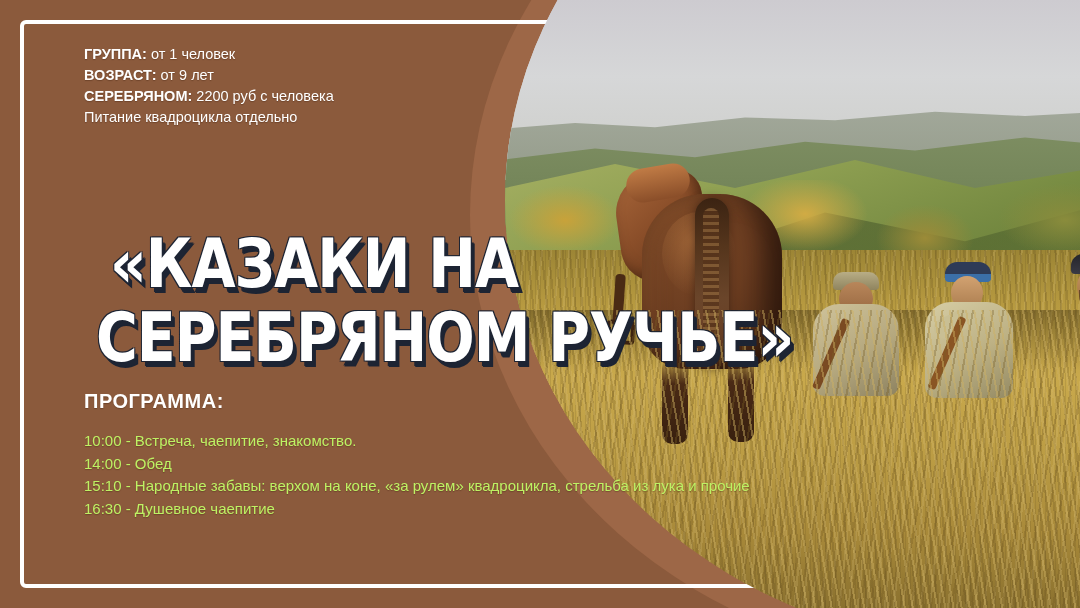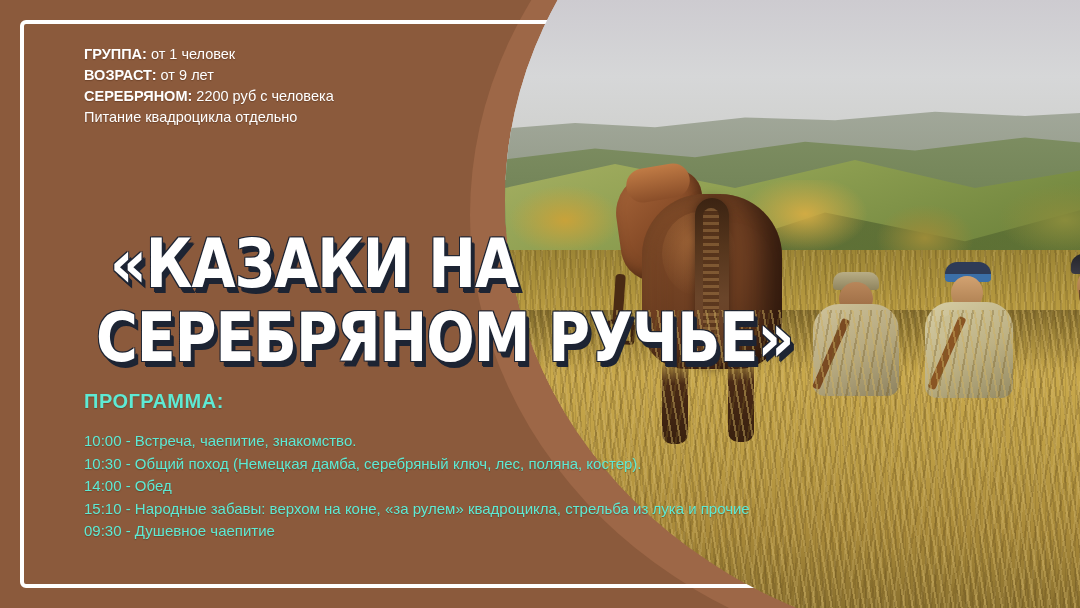--- a/index.html
+++ b/index.html
@@ -244,26 +244,26 @@
        1px 1px 0 #1d2433,
       -1px  1px 0 #1d2433,
        1px -1px 0 #1d2433,
       -1px -1px 0 #1d2433;
   }
   .title-line.l1{margin-left:14px;}
   .title-line.l2{margin-top:14px;}
 
   .program-heading{
     position:absolute;left:84px;top:390px;z-index:8;
-    color:#5eead4;font-size:20px;font-weight:700;letter-spacing:.5px;
+    color:#ffffff;font-size:20px;font-weight:700;letter-spacing:.5px;
     text-shadow:0 1px 1px rgba(60,30,12,.35);
   }
   .program{
     position:absolute;left:84px;top:430px;width:760px;z-index:8;
-    color:#5eead4;font-size:15px;line-height:22.5px;
+    color:#bef264;font-size:15px;line-height:22.5px;
     text-shadow:0 1px 1px rgba(60,30,12,.35);
   }
   .program li{list-style:none;margin:0;padding:0;}
   .program ul{margin:0;padding:0;}
 </style>
 </head>
 <body>
 
 <div class="poster">
 
@@ -398,20 +398,19 @@
 
   <div class="title">
     <div class="title-line l1">«КАЗАКИ НА</div>
     <div class="title-line l2">СЕРЕБРЯНОМ РУЧЬЕ»</div>
   </div>
 
   <div class="program-heading">ПРОГРАММА:</div>
   <div class="program">
     <ul>
       <li>10:00 - Встреча, чаепитие, знакомство.</li>
-      <li>10:30 - Общий поход (Немецкая дамба, серебряный ключ, лес, поляна, костер).</li>
       <li>14:00 - Обед</li>
       <li>15:10 - Народные забавы: верхом на коне, «за рулем» квадроцикла, стрельба из лука и прочие</li>
-      <li>09:30 - Душевное чаепитие</li>
+      <li>16:30 - Душевное чаепитие</li>
     </ul>
   </div>
 
 </div>
 
 </body></html>

